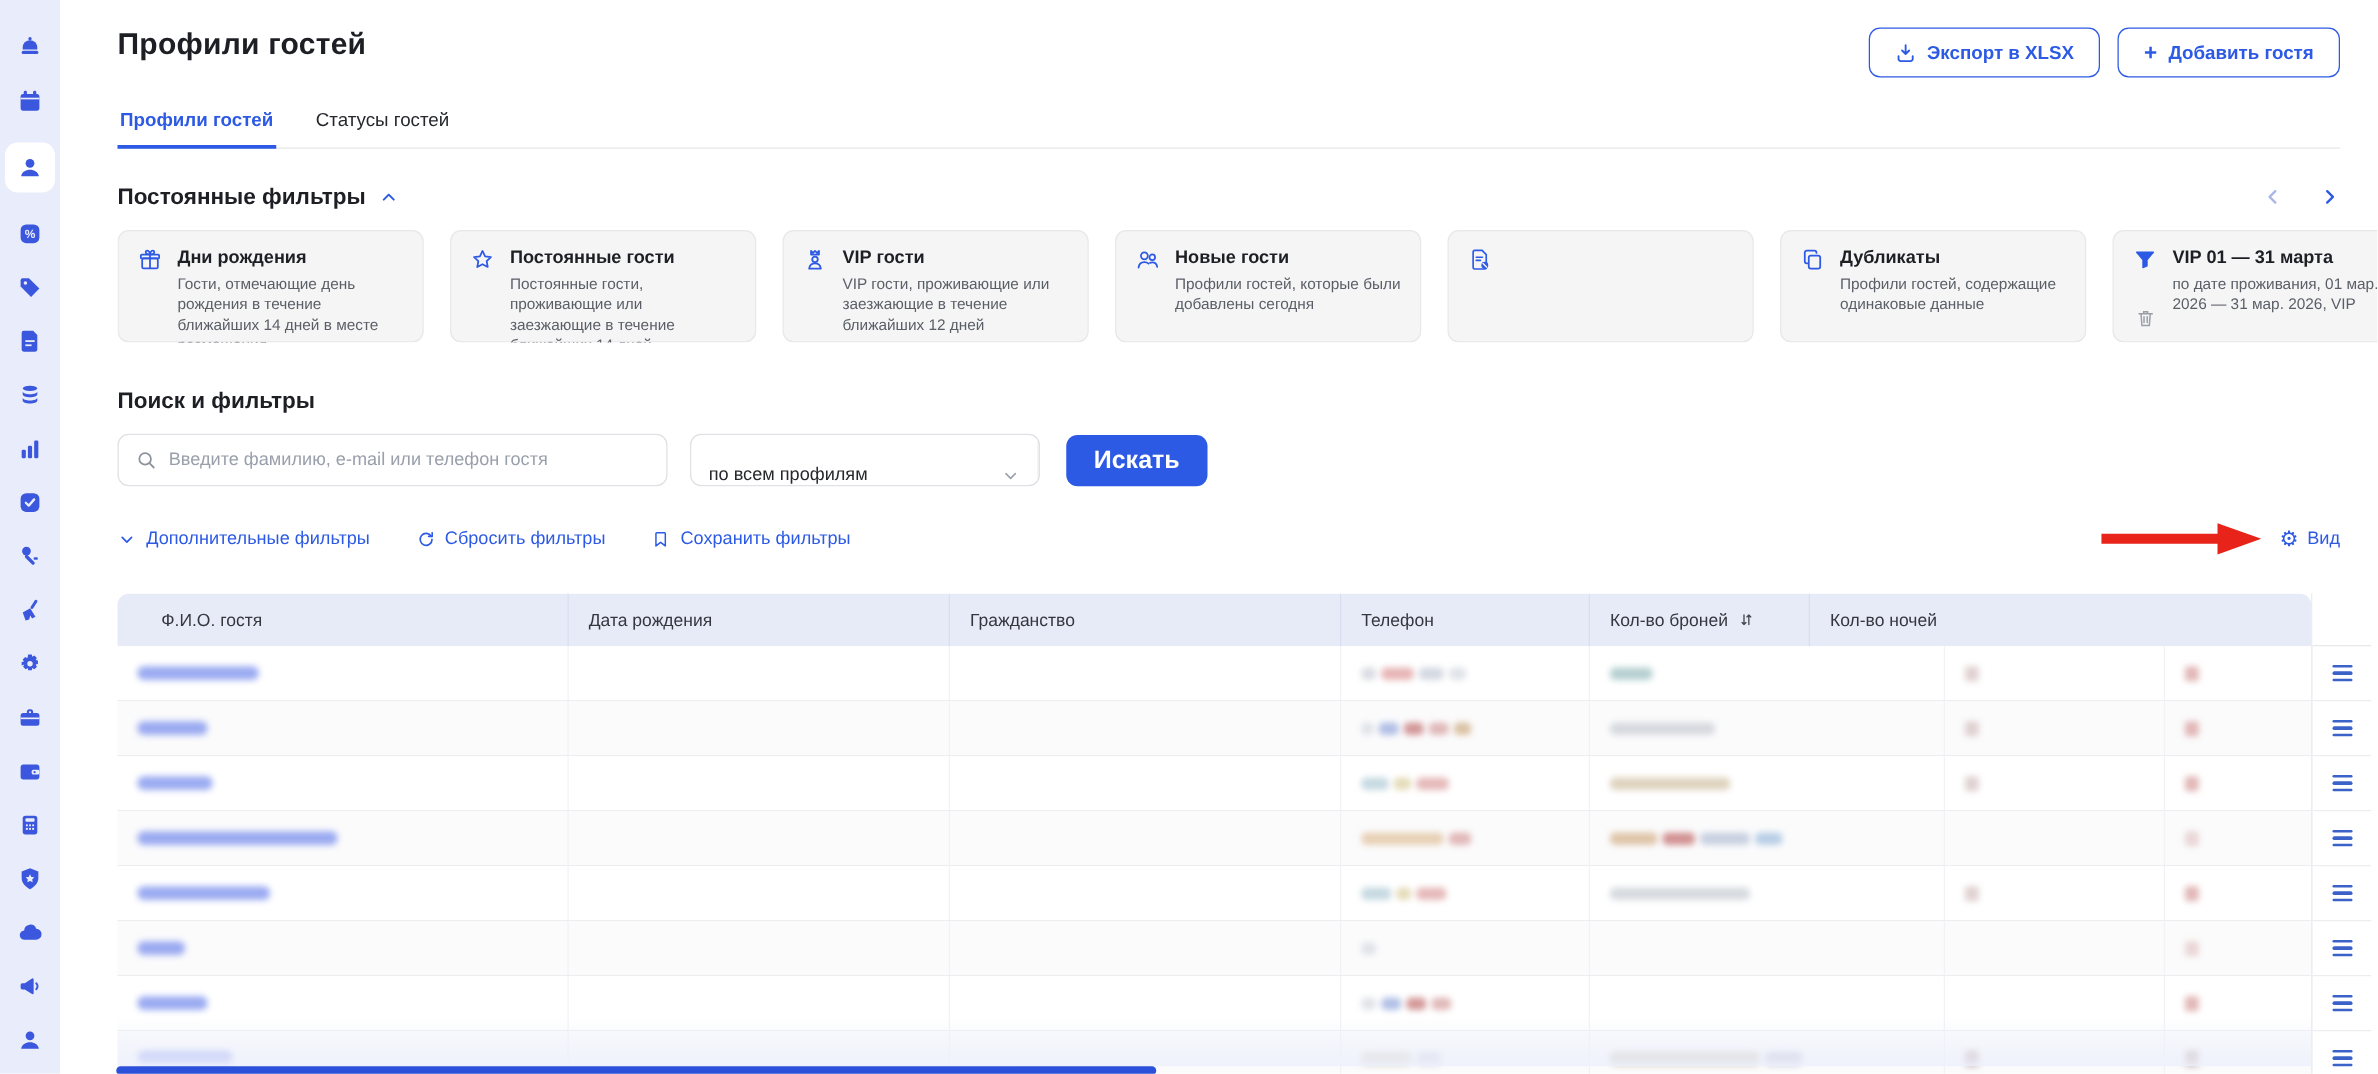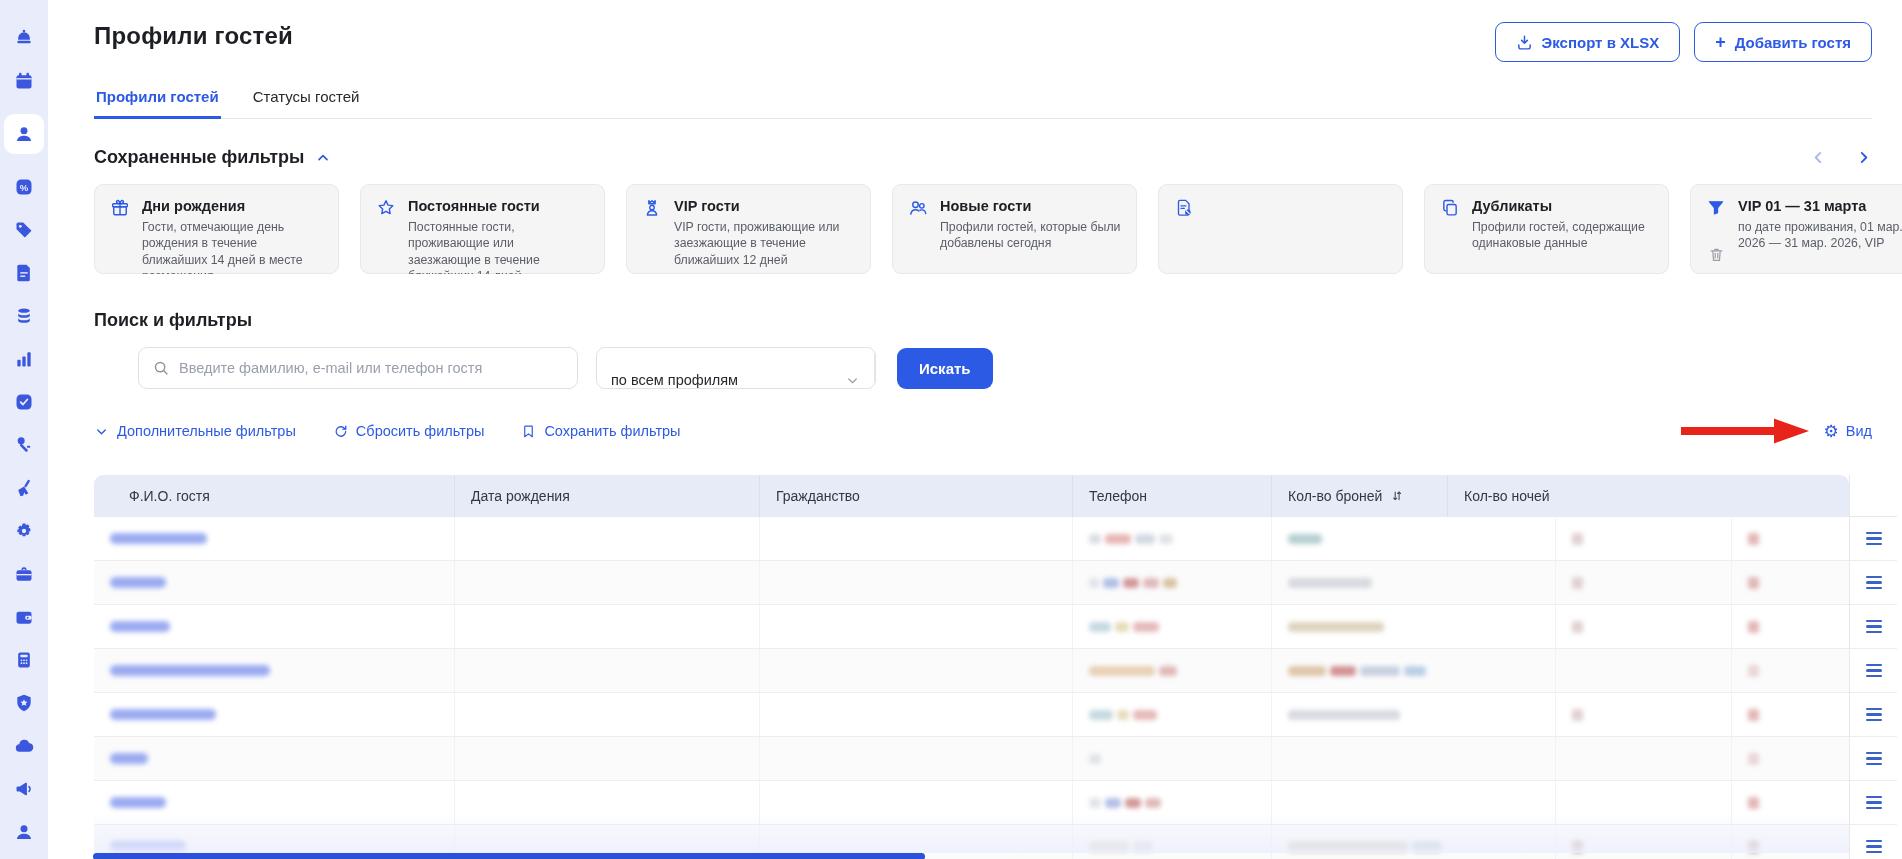--- a/index.html
+++ b/index.html
@@ -52,36 +52,36 @@
                   align-items:center; width:20px; flex:0 0 20px; }
   .card-icon { color:#2d5ae4; display:flex; }
   .card-icon svg { width:20px; height:20px; }
   .trash { display:flex; }
   .card-body { display:flex; flex-direction:column; gap:5px; min-width:0; }
   .card-title { font-size:14.5px; font-weight:700; white-space:nowrap; }
   .card-desc { font-size:12.3px; line-height:1.34; color:#5a5e66; }
 
   
   .search-title { margin-top:36px; }
-  .search-row { display:flex; align-items:center; margin-top:16px;margin-left:44px; }
+  .search-row { display:flex; align-items:center; margin-top:16px; }
   .search-box { width:440px; height:42px; border:1px solid #e0e1e5; border-radius:9px;
                 display:flex; align-items:center; padding:0 12px 0 13px; gap:9px; }
   .search-box input { border:0; outline:none; flex:1; font-size:14.5px;
                 font-family:"Liberation Sans",sans-serif; color:#26282d; background:transparent; }
   .search-box input::placeholder, .period input::placeholder { color:#9aa0ab; }
   .combo { display:flex; margin-left:18px; border:1px solid #e0e1e5; border-radius:9px;
            height:42px; overflow:hidden; }
   .scope { width:278px; display:flex; align-items:flex-end; padding:0 14px; gap:8px;
            cursor:pointer; border-right:1px solid #e7e8eb; }
   .scope-txt { flex:1; font-size:14.5px; color:#26282d; }
   .period { width:288px; display:flex; align-items:center; padding:0 13px; gap:8px; }
   .period input { border:0; outline:none; flex:1; font-size:14.5px;
            font-family:"Liberation Sans",sans-serif; background:transparent; }
   .btn-primary { margin-left:21px; height:41px; padding:0 22px; background:#2d5ae4;
-           color:#fff; border:0; border-radius:9px; font-size:15px; font-weight:700;
+           color:#fff; border:0; border-radius:9px; font-size:20px; font-weight:700;
            font-family:"Liberation Sans",sans-serif; cursor:pointer;text-align:right; }
 
   .links-row { display:flex; align-items:center; margin-top:27px; width:1778px; }
   .flink { display:flex; align-items:center; gap:8px; color:#2d5ae4; font-size:14.5px;
            font-weight:500; cursor:pointer; }
   .flink + .flink { margin-left:37px; }
   .view-group { margin-left:auto; display:flex; align-items:center; gap:7px; }
   .annot-arrow { margin-right:8px; display:flex; }
   .gear-glyph { color:#2d5ae4; font-size:17px; line-height:1; }
   .view-label { color:#2d5ae4; font-size:14.5px; font-weight:500; cursor:pointer; }
@@ -279,21 +279,21 @@
         </button>
       </div>
     </div>
 
     <div class="tabs">
       <div class="tab active">Профили гостей</div>
       <div class="tab">Статусы гостей</div>
     </div>
 
     <div class="sf-head">
-      <h2 class="section-title">Сохраненные фильтры</h2>
+      <h2 class="section-title">Постоянные фильтры</h2>
       <span class="collapse-ic">
           <svg width="16" height="16" viewBox="0 0 24 24">
             <path d="M6 14.5l6-6 6 6" fill="none" stroke="#2d5ae4" stroke-width="2.4" stroke-linecap="round" stroke-linejoin="round"></path>
           </svg>
         </span>
       <div class="carousel">
         <span class="car-btn">
             <svg width="17" height="17" viewBox="0 0 24 24">
               <path d="M14.5 5.5L8 12l6.5 6.5" fill="none" stroke="#aab6ea" stroke-width="2.6" stroke-linecap="round" stroke-linejoin="round"></path>
             </svg>

